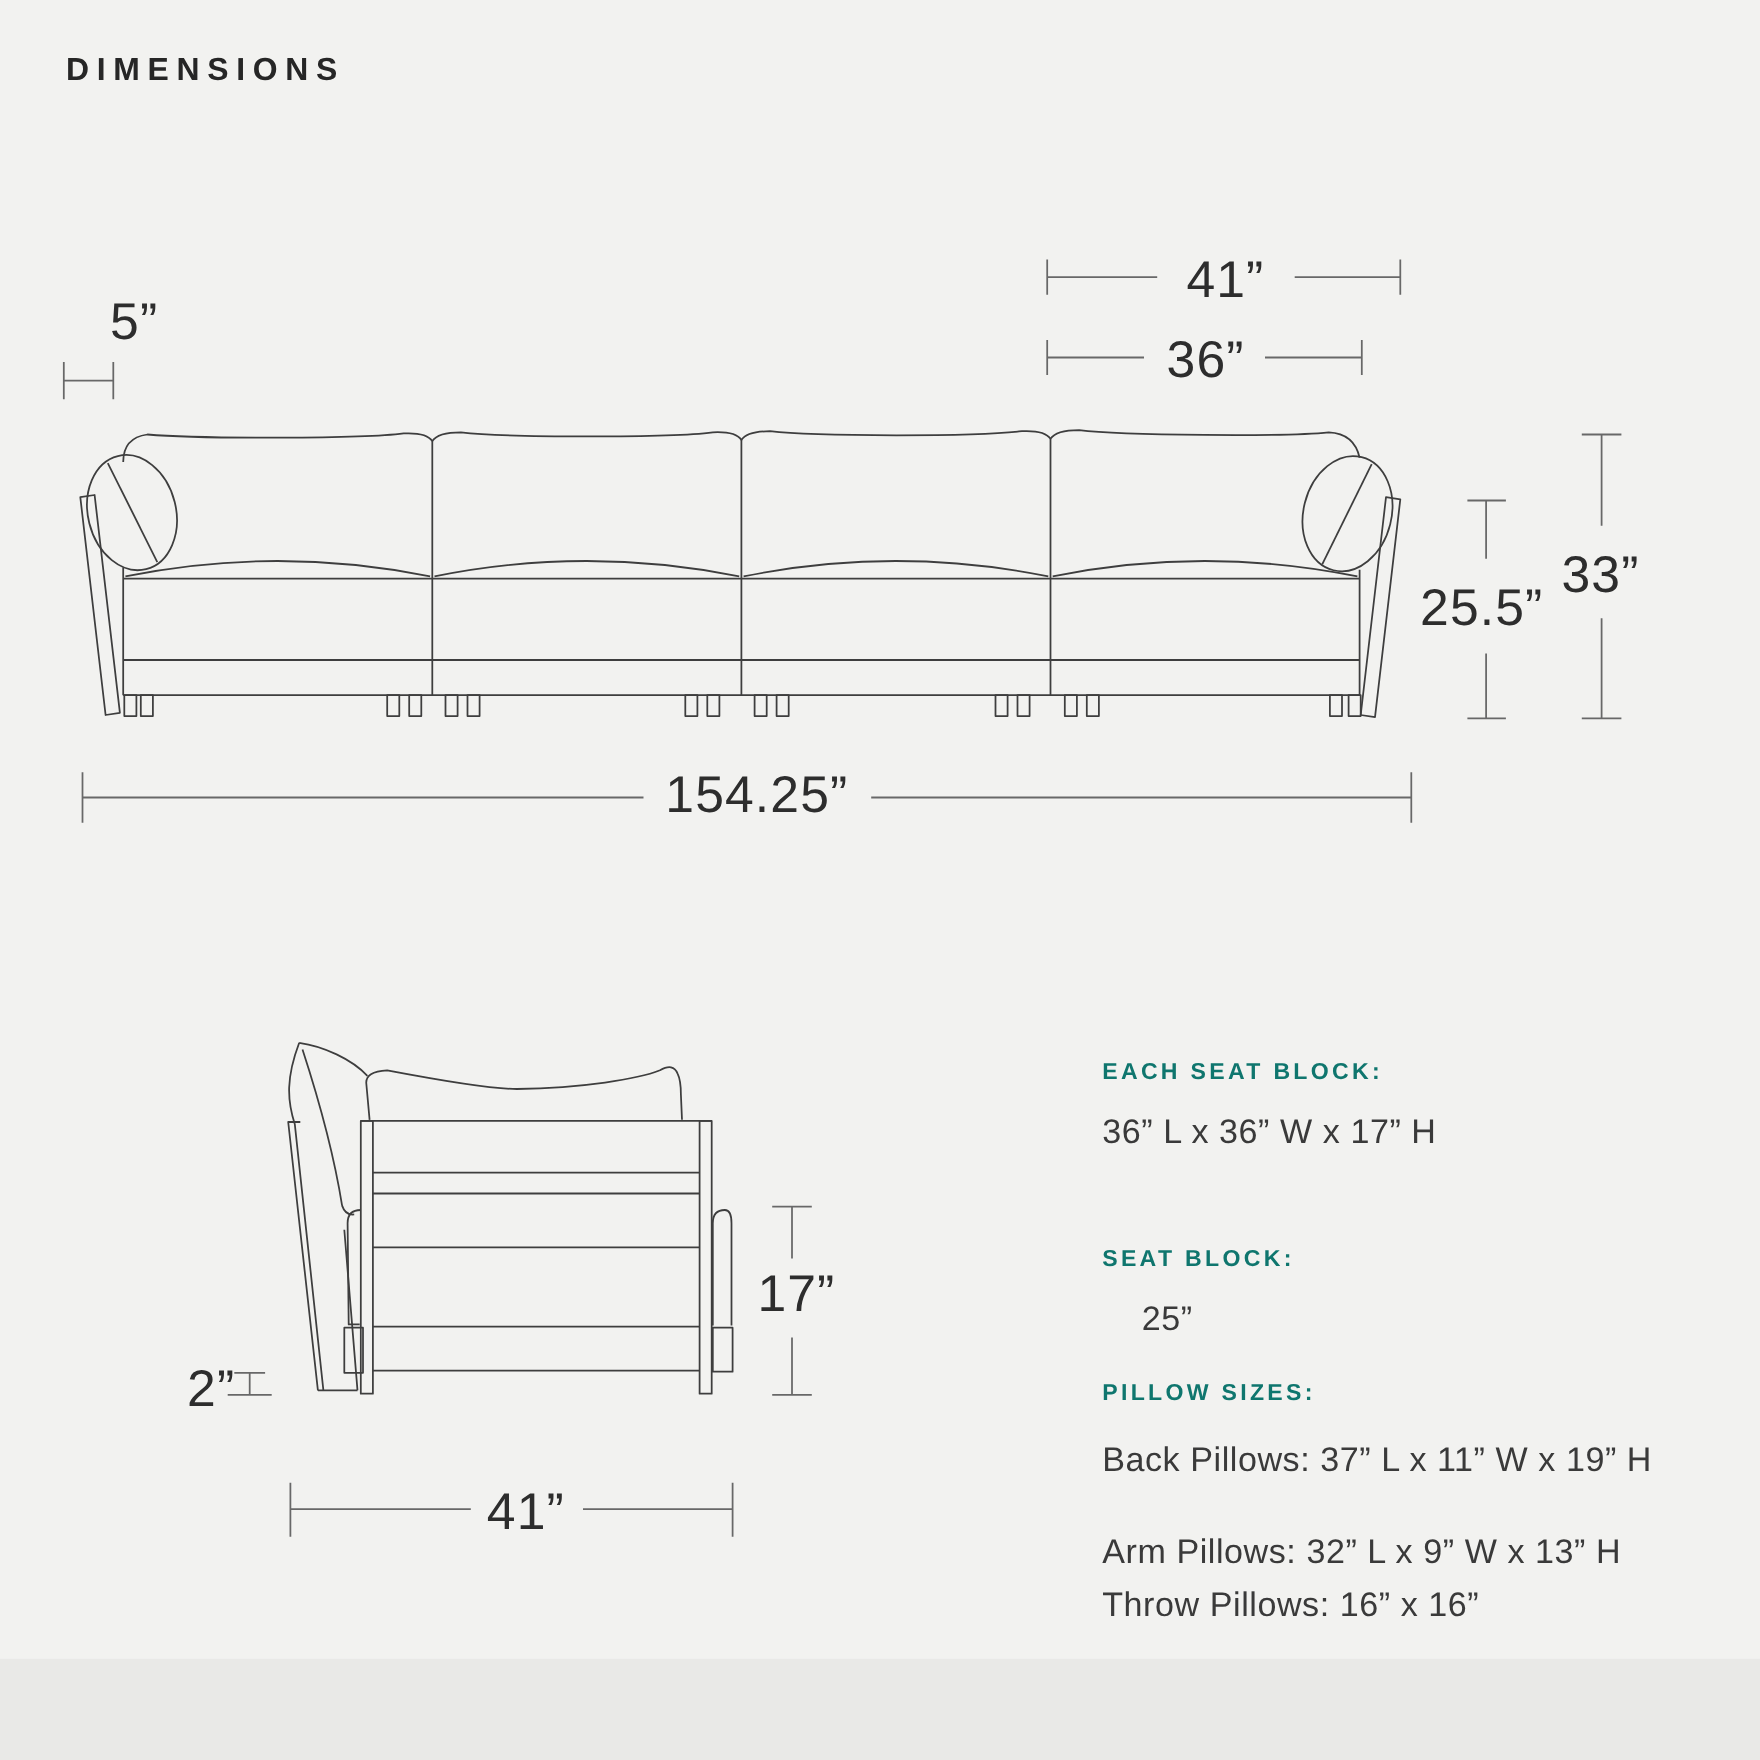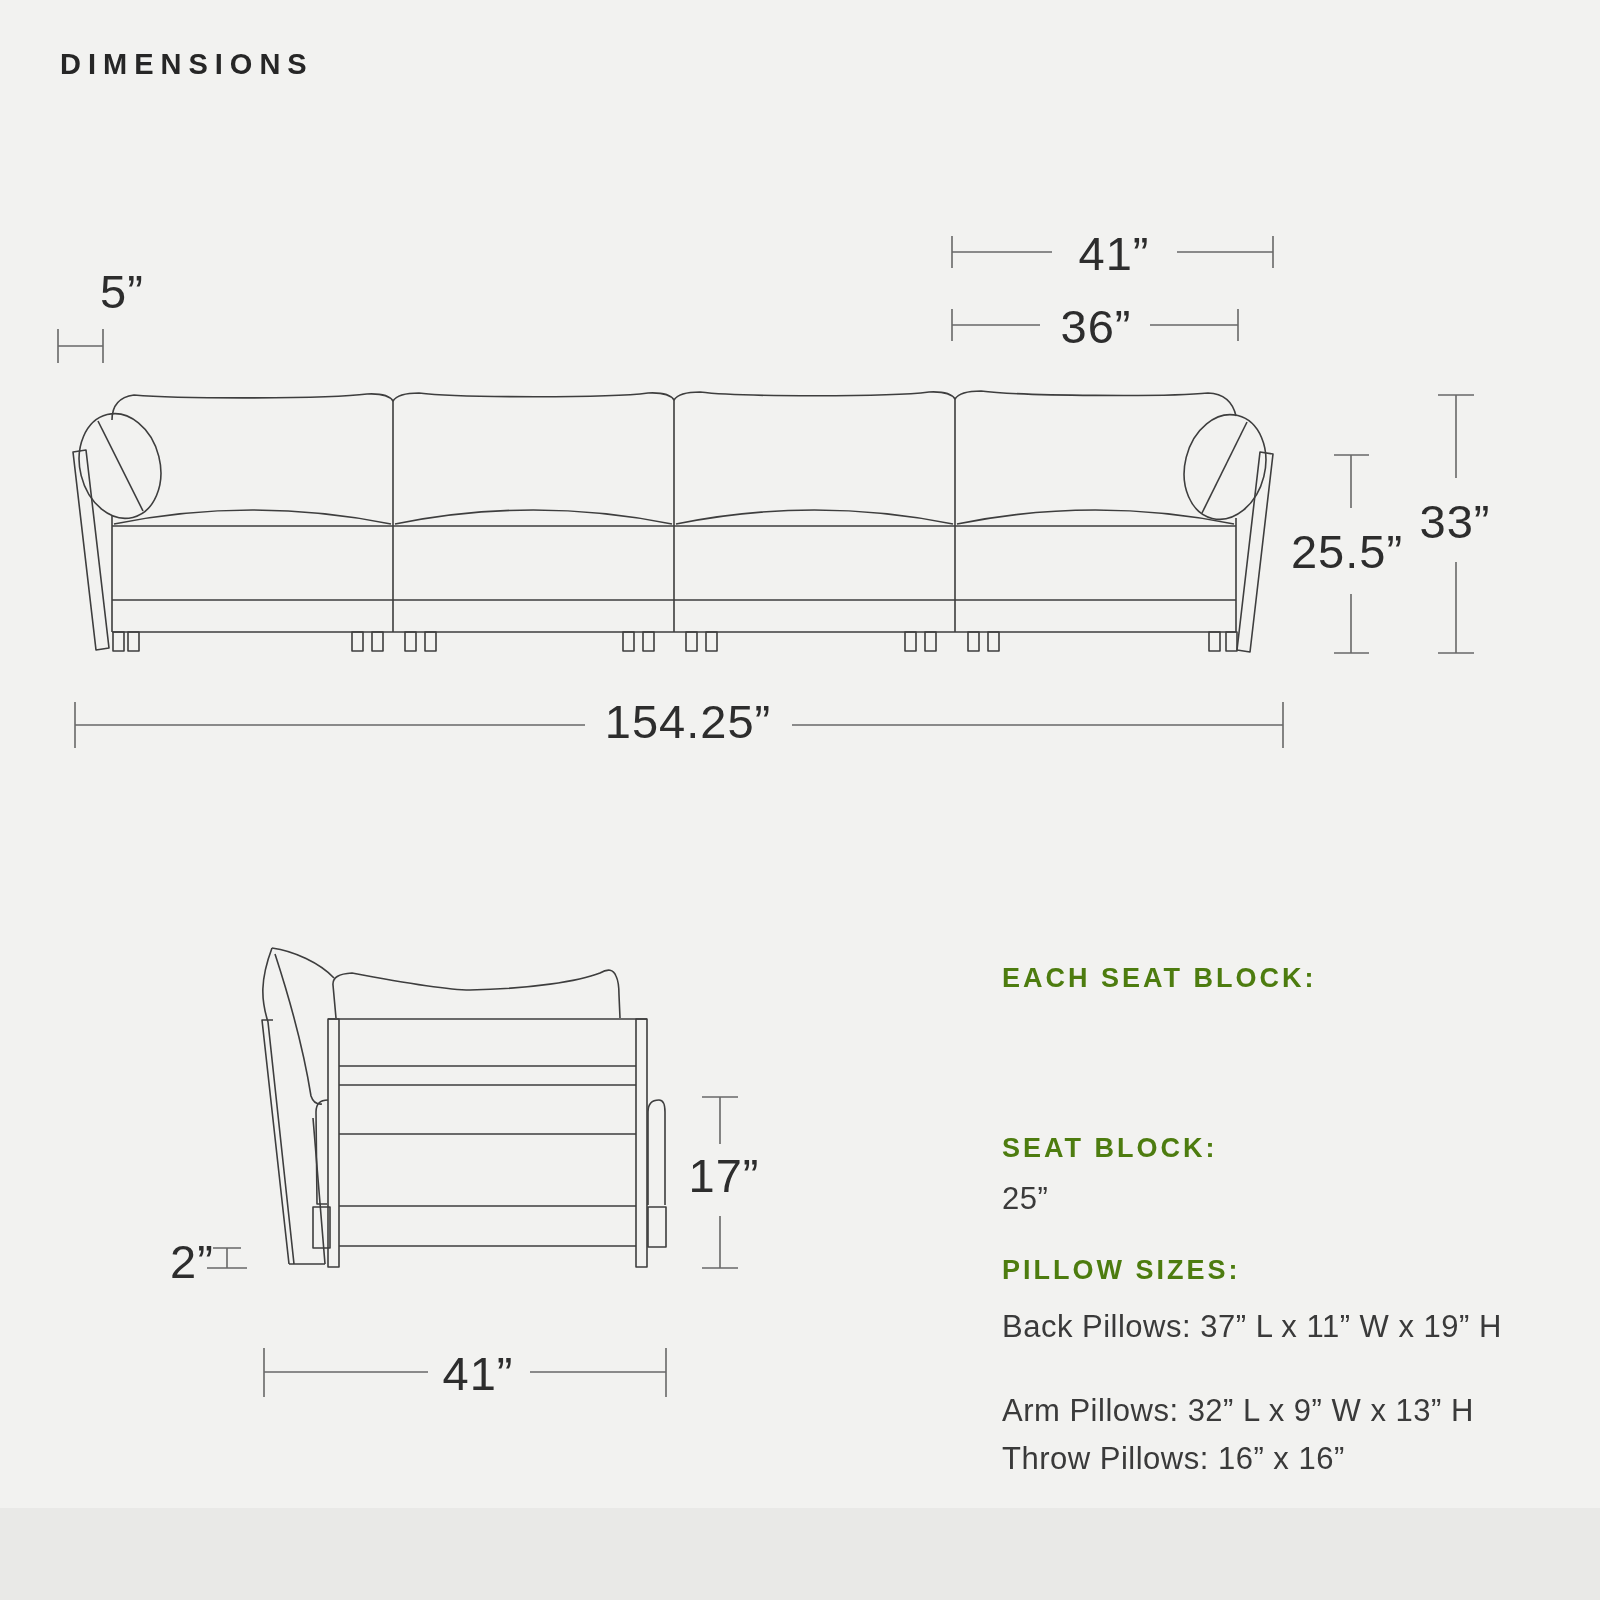--- a/index.html
+++ b/index.html
@@ -35,24 +35,24 @@
     transform: translateX(-50%);
     font-size: 47px;
     color: #2d2d2d;
     letter-spacing: 1px;
     white-space: nowrap;
     line-height: 1;
   }
   .spec-heading {
     position: absolute;
     left: 1002px;
-    font-size: 27px;
+    font-size: 21px;
     font-weight: bold;
     letter-spacing: 3px;
-    color: #4d7c0f;
+    color: #0f766e;
     white-space: nowrap;
     line-height: 1.2;
   }
   .spec-line {
     position: absolute;
     left: 1002px;
     font-size: 31px;
     color: #3a3a3a;
     letter-spacing: 0.5px;
     white-space: nowrap;
@@ -182,22 +182,23 @@
   <div class="dim-label" style="left:1114px; top:230px;">41”</div>
   <div class="dim-label" style="left:1096px; top:303px;">36”</div>
   <div class="dim-label" style="left:1347px; top:528px;">25.5”</div>
   <div class="dim-label" style="left:1455px; top:498px;">33”</div>
   <div class="dim-label" style="left:688px;  top:698px;">154.25”</div>
   <div class="dim-label" style="left:192px;  top:1238px;">2”</div>
   <div class="dim-label" style="left:724px;  top:1152px;">17”</div>
   <div class="dim-label" style="left:478px;  top:1350px;">41”</div>
 
   <div class="spec-heading" style="top:962px;">EACH SEAT BLOCK:</div>
+  <div class="spec-line" style="top:1010px;">36” L x 36” W x 17” H</div>
 
   <div class="spec-heading" style="top:1132px;">SEAT BLOCK:</div>
-  <div class="spec-line" style="top:1180px;">25”</div>
+  <div class="spec-line" style="top:1180px;margin-left:36px;">25”</div>
 
   <div class="spec-heading" style="top:1254px;text-align:right;">PILLOW SIZES:</div>
   <div class="spec-line" style="top:1308px;">Back Pillows: 37” L x 11” W x 19” H</div>
   <div class="spec-line" style="top:1374px;margin-top:18px;">Arm Pillows: 32” L x 9” W x 13” H</div>
   <div class="spec-line" style="top:1440px;">Throw Pillows: 16” x 16”</div>
 
 </div>
 
 </body></html>

